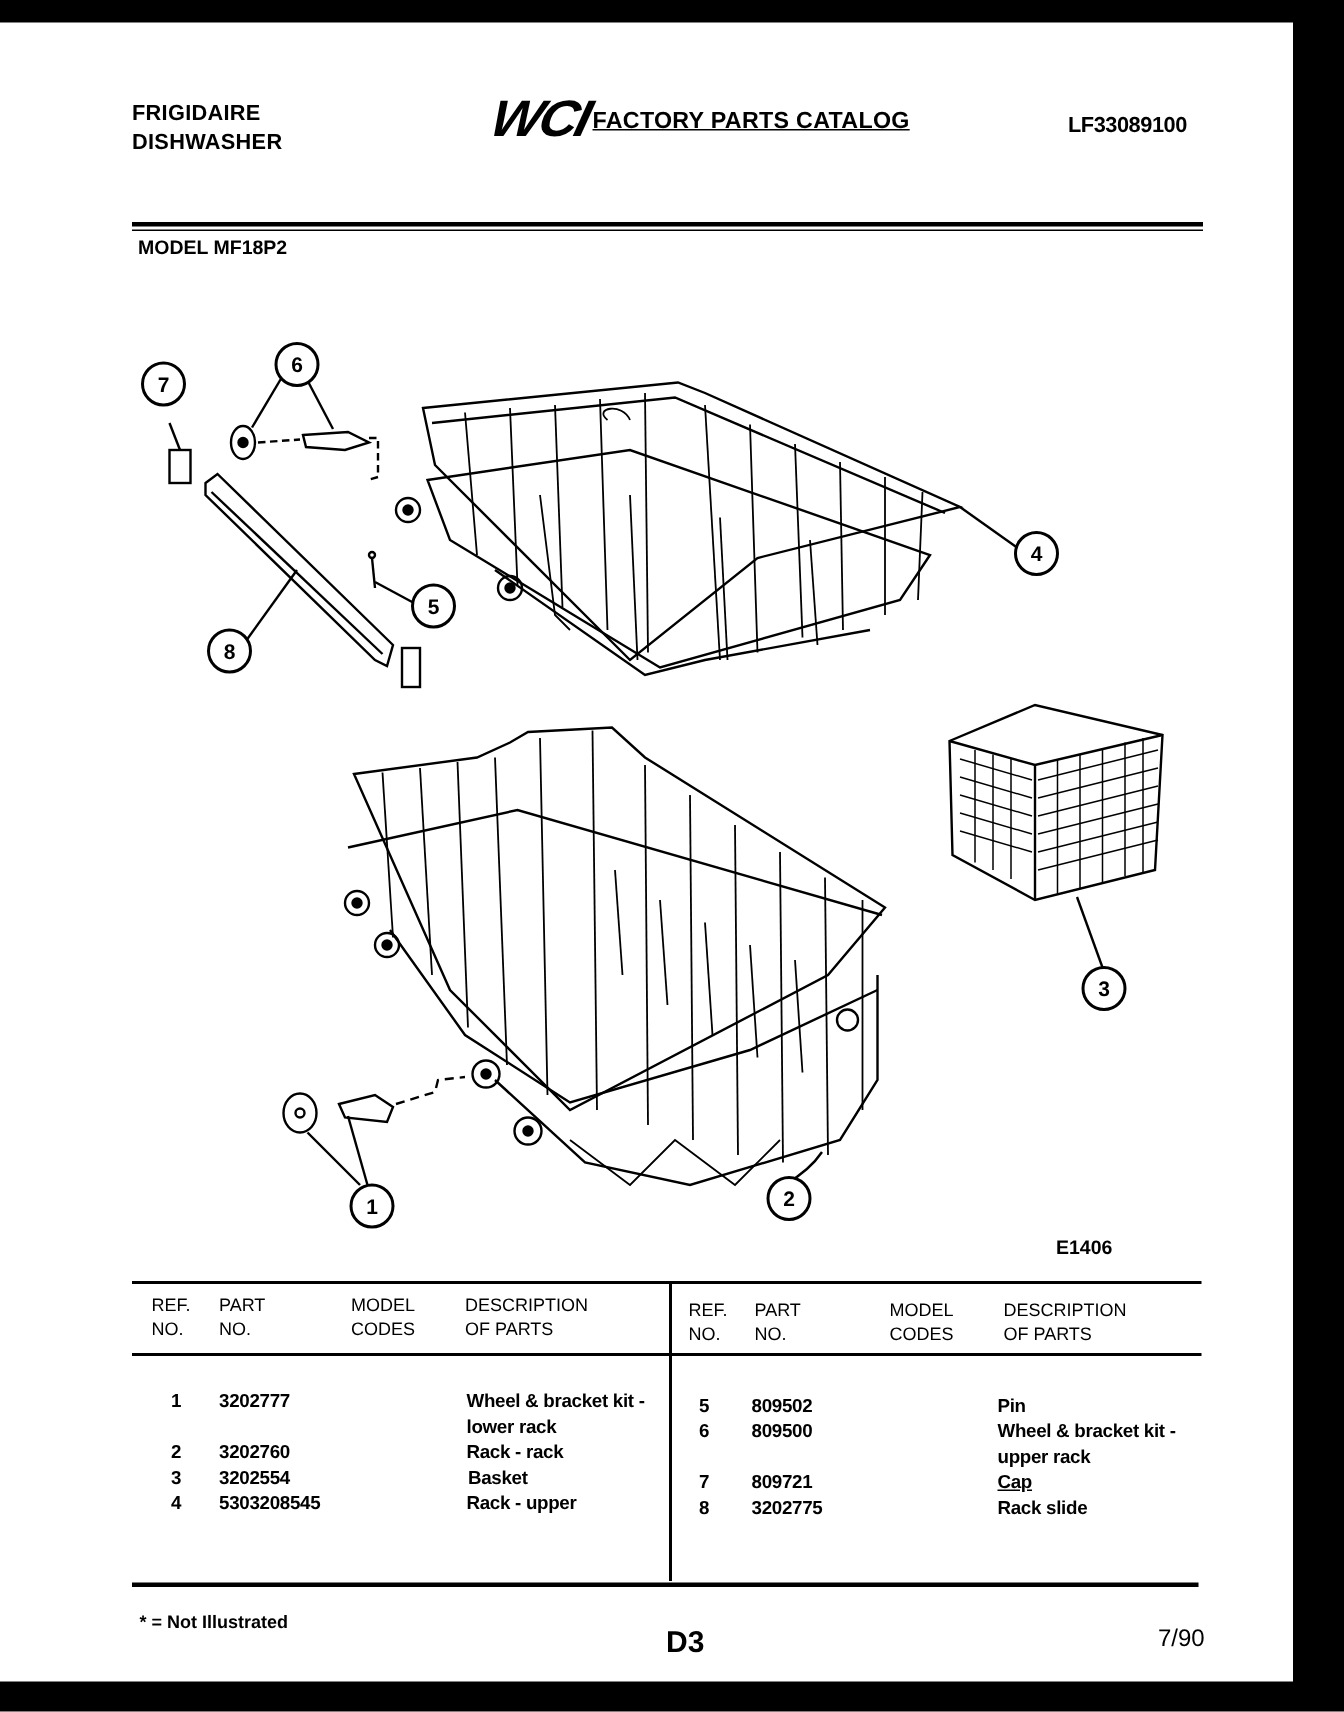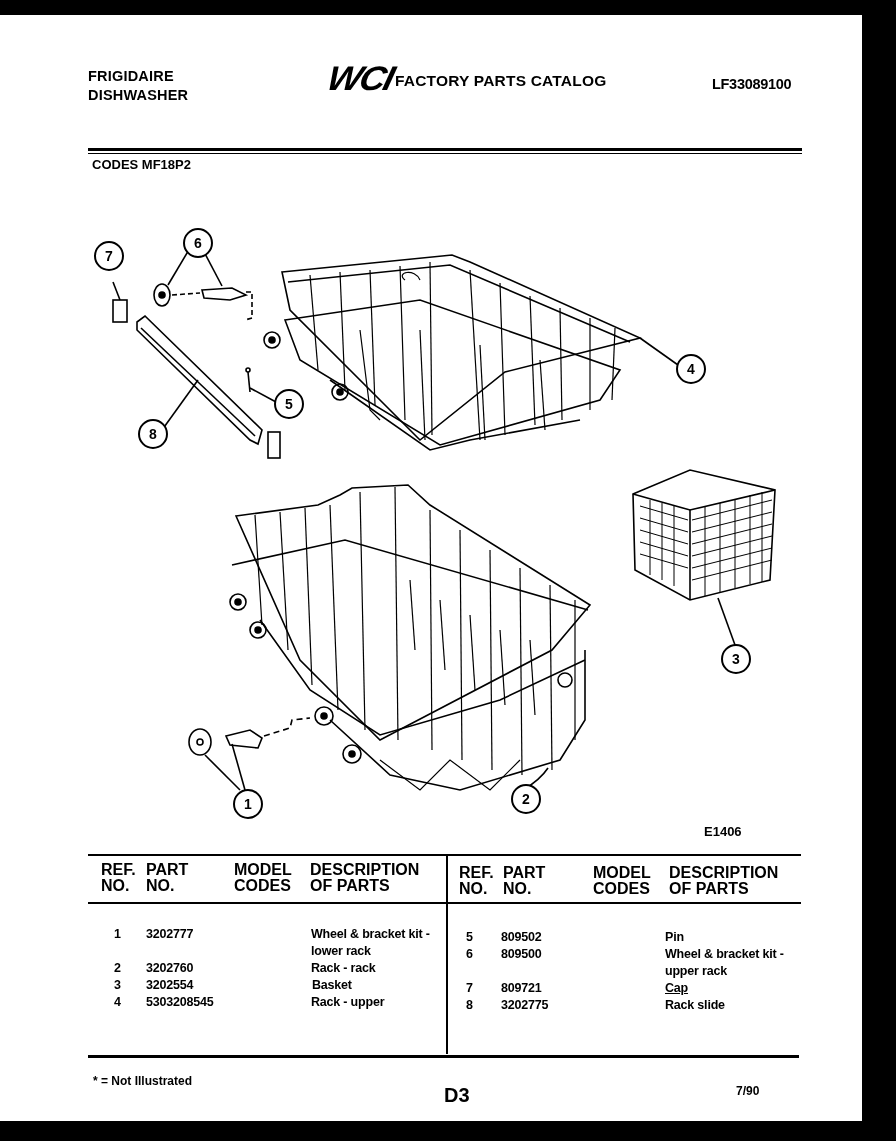--- a/index.html
+++ b/index.html
@@ -3,57 +3,57 @@
 <meta charset="utf-8">
 <style>
   html, body { margin:0; padding:0; }
   body { width:896px; height:1141px; background:#000; position:relative; overflow:hidden;
          font-family:"Liberation Sans", sans-serif; color:#000; }
   .page { position:absolute; left:0; top:15px; width:862px; height:1106px; background:#fff; }
   .abs { position:absolute; }
   .hdr-left { left:88px; top:52px; font-weight:bold; font-size:14.5px; line-height:19px; letter-spacing:0.2px; }
   .logo { left:328px; top:44px; font-weight:900; font-style:italic; font-size:36px; letter-spacing:-2px;
           transform:skewX(-14deg) scaleY(0.95); line-height:40px; }
-  .catalog-title { left:395px; top:57px; font-weight:bold; font-size:15.5px; letter-spacing:0.2px; }
+  .catalog-title { left:395px; top:57px; font-weight:bold; font-size:15.5px; letter-spacing:0.2px;text-decoration:underline; }
   .catalog-no { left:712px; top:61px; font-weight:bold; font-size:14.5px; letter-spacing:-0.3px; }
   .rule-top { left:88px; top:133px; width:714px; height:3px; background:#000; }
   .rule-top2 { left:88px; top:138px; width:714px; height:1px; background:#000; }
   .model { left:92px; top:142px; font-weight:bold; font-size:13px; }
   .diagram { left:80px; top:210px; width:740px; height:620px; }
   .fig-id { left:704px; top:809px; font-weight:bold; font-size:13px; }
   .tbl-top { left:88px; top:839px; width:713px; height:2px; background:#000; }
   .tbl-vdiv { left:446px; top:839px; width:2px; height:200px; background:#000; }
   .tbl-head-rule-l { left:88px; top:887px; width:358px; height:2px; background:#000; }
   .tbl-head-rule-r { left:448px; top:887px; width:353px; height:2px; background:#000; }
   .tbl-bottom { left:88px; top:1040px; width:711px; height:3px; background:#000; }
-  .th { font-weight:bold; font-size:16px; line-height:16px; }
+  .th { font-weight:normal; font-size:12px; line-height:16px; }
   .td { font-weight:bold; font-size:12.5px; line-height:17px; letter-spacing:-0.2px; }
   .foot-note { left:93px; top:1059px; font-weight:bold; font-size:12px; }
   .page-no { left:444px; top:1069px; font-weight:bold; font-size:20px; }
-  .date { left:736px; top:1069px; font-weight:bold; font-size:12px; }
+  .date { left:772px; top:1069px; font-weight:normal; font-size:16px; }
   .callout { position:absolute; width:26px; height:26px; border:2px solid #000; border-radius:50%;
              background:#fff; text-align:center; line-height:26px; font-weight:bold; font-size:14px; }
 </style>
 </head>
 <body>
 
 <div class="page">
 
   <div class="abs hdr-left">
     <div>FRIGIDAIRE</div>
     <div>DISHWASHER</div>
   </div>
 
   <div class="abs logo">WCI</div>
   <div class="abs catalog-title">FACTORY PARTS CATALOG</div>
   <div class="abs catalog-no">LF33089100</div>
 
   <div class="abs rule-top"></div>
   <div class="abs rule-top2"></div>
-  <div class="abs model">CODES MF18P2</div>
+  <div class="abs model">MODEL MF18P2</div>
 
   <svg class="abs diagram" viewBox="80 225 740 620" width="740" height="620" fill="none" stroke="#000" stroke-width="1.6">
 
     <g>
       <path d="M282,272 L452,255 L470,262 L640,338 L505,372 L420,440 L290,310 Z"></path>
       <path d="M288,282 L450,265 L630,342"></path>
       <path d="M285,320 L420,300 L620,370 L600,400 L440,445 L300,360 Z"></path>
       <path d="M330,380 L430,450 L470,440 L580,420"></path>
       <g stroke-width="1.2">
         <path d="M310,275 L318,370"></path>

